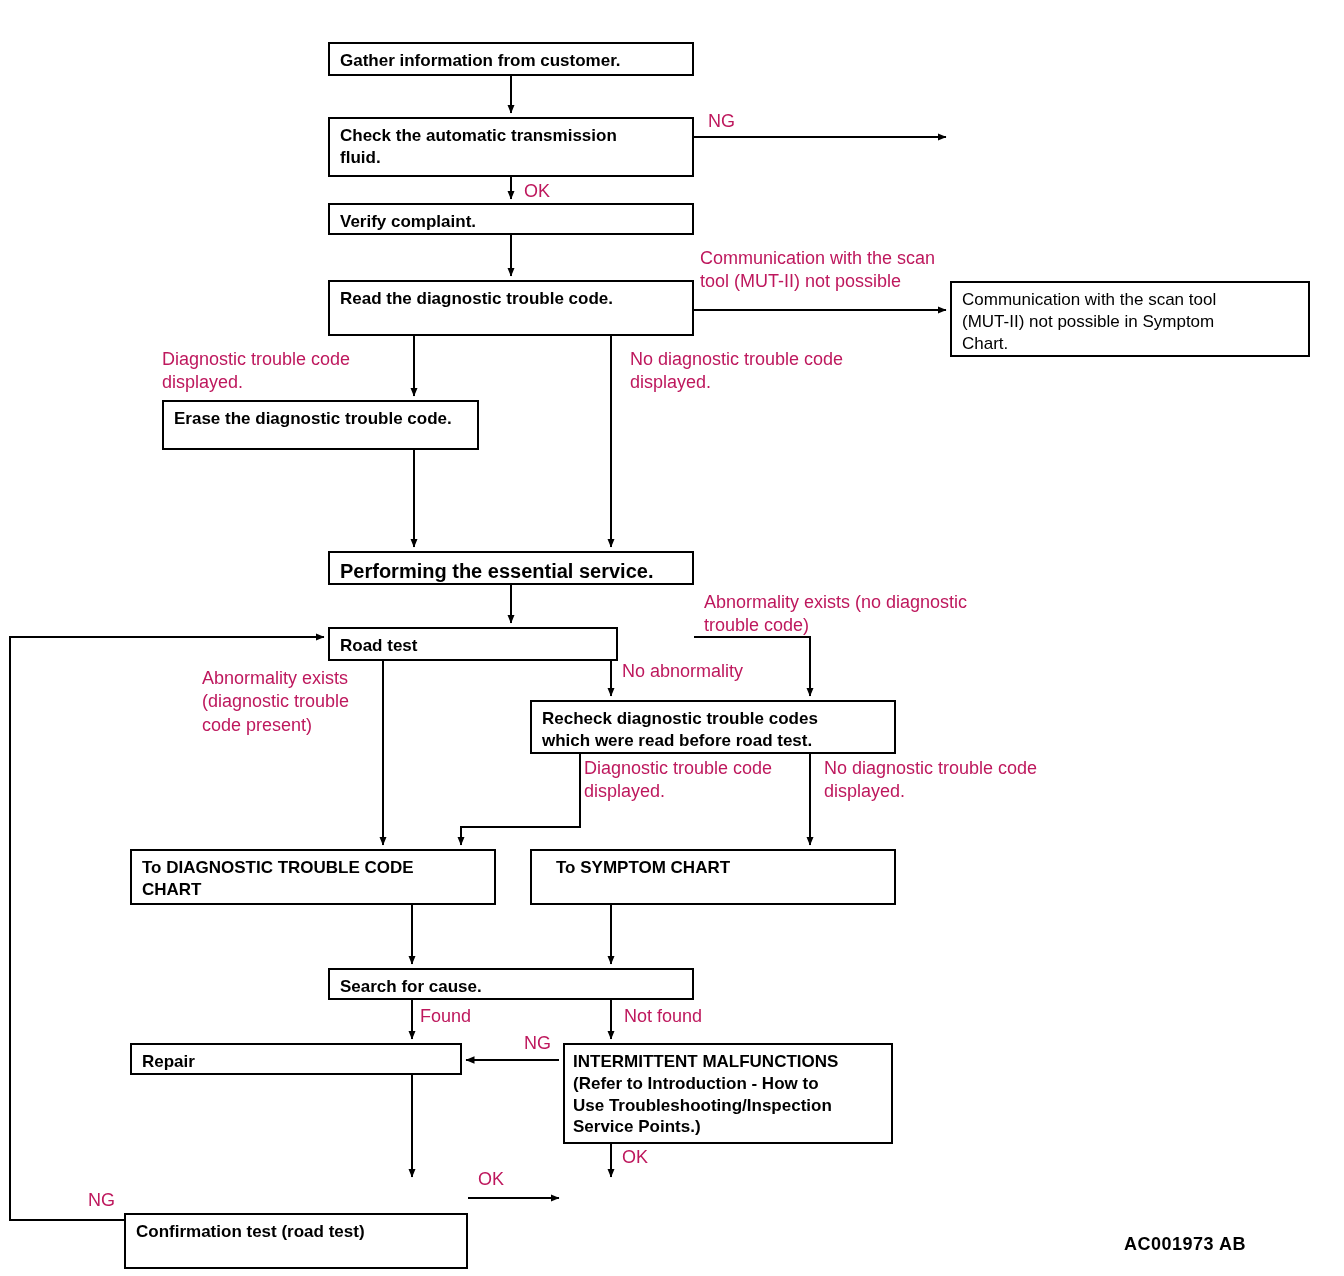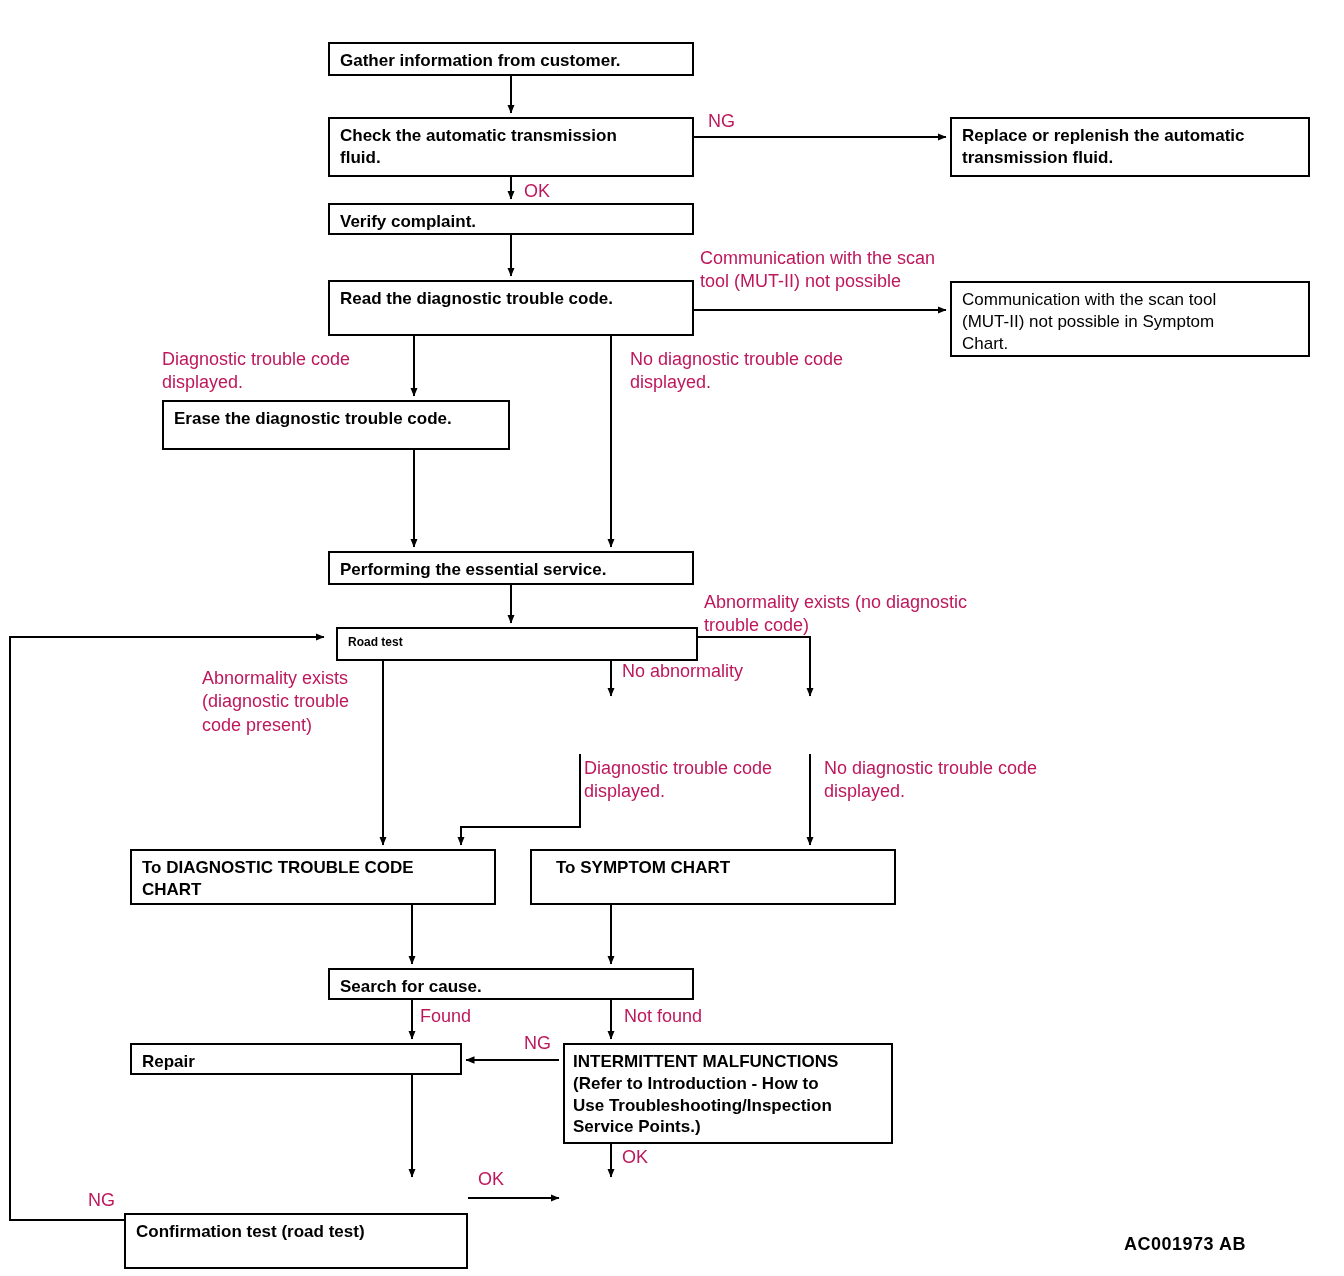--- a/index.html
+++ b/index.html
@@ -115,51 +115,51 @@
 
   <div class="node bold" style="left:328px; top:42px; width:366px; height:34px; font-size:17px;">
     <span class="txt">Gather information from customer.</span>
   </div>
 
   <div class="node bold" style="left:328px; top:117px; width:366px; height:60px; font-size:17px;">
     <span class="txt">Check the automatic transmission
 fluid.</span>
   </div>
 
-  <div class="node bold" style="left:950px; top:117px; width:360px; height:60px; font-size:17px;">
-    <span class="txt">Replace or replenish the automatic
-transmission fluid.</span>
-  </div>
 
   <div class="node bold" style="left:328px; top:203px; width:366px; height:32px; font-size:17px;">
     <span class="txt">Verify complaint.</span>
   </div>
 
   <div class="node bold" style="left:328px; top:280px; width:366px; height:56px; font-size:17px;">
     <span class="txt">Read the diagnostic trouble code.</span>
   </div>
 
   <div class="node plain" style="left:950px; top:281px; width:360px; height:76px; font-size:17px;">
     <span class="txt">Communication with the scan tool
 (MUT-II) not possible in Symptom
 Chart.</span>
   </div>
 
-  <div class="node bold" style="left:162px; top:400px; width:348px; height:50px; font-size:17px;">
+  <div class="node bold" style="left:162px; top:400px; width:317px; height:50px; font-size:17px;">
     <span class="txt">Erase the diagnostic trouble code.</span>
   </div>
 
-  <div class="node bold" style="left:328px; top:551px; width:366px; height:34px; font-size:17px;">
+  <div class="node bold" style="left:328px; top:551px; width:366px; height:34px; font-size:20px;">
     <span class="txt">Performing the essential service.</span>
   </div>
 
-  <div class="node bold" style="left:328px; top:627px; width:362px; height:34px; font-size:12px;margin-left:8px;">
+  <div class="node bold" style="left:328px; top:627px; width:290px; height:34px; font-size:17px;">
     <span class="txt">Road test</span>
   </div>
 
+  <div class="node bold" style="left:530px; top:700px; width:366px; height:54px; font-size:17px;">
+    <span class="txt">Recheck diagnostic trouble codes
+which were read before road test.</span>
+  </div>
 
   <div class="node bold" style="left:130px; top:849px; width:366px; height:56px; font-size:17px;">
     <span class="txt">To DIAGNOSTIC TROUBLE CODE
 CHART</span>
   </div>
 
   <div class="node bold" style="left:530px; top:849px; width:366px; height:56px; font-size:17px;padding-left:24px;">
     <span class="txt">To SYMPTOM CHART</span>
   </div>
 

